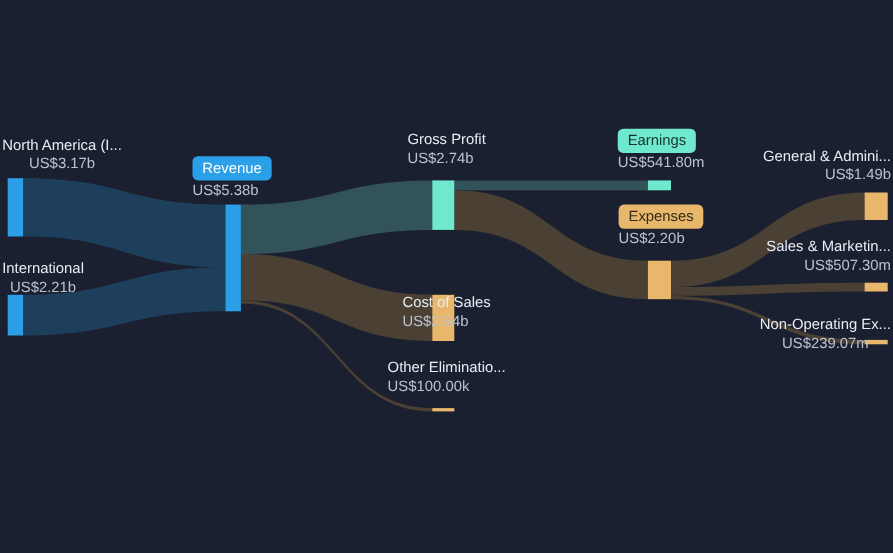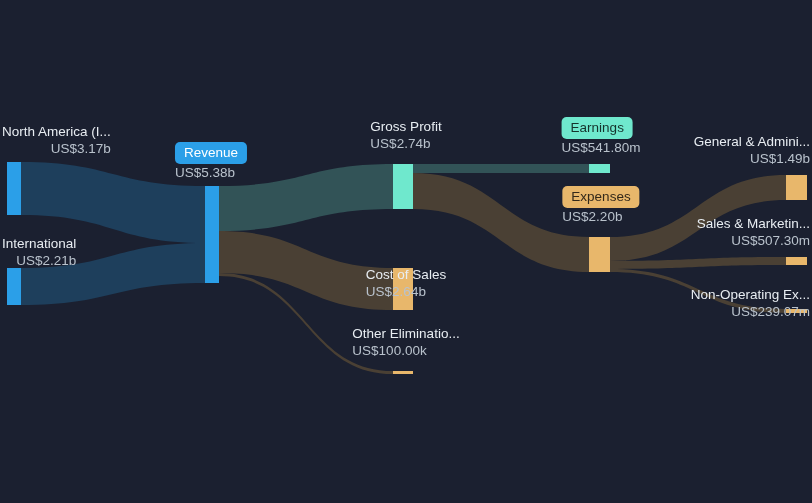--- a/index.html
+++ b/index.html
@@ -52,21 +52,21 @@
   }
   .badge-earnings {
     background: #6fe8cd;
     color: #16332c;
   }
   .badge-expenses {
     background: #e8b76b;
     color: #33291a;
   }
   .ta-right { text-align: right; }
-  .ta-left  { text-align: right; }
+  .ta-left  { text-align: center; }
   .ta-center{ }
 </style>
 </head>
 <body>
 
 <div id="stage" style="background: rgb(27, 32, 48);">
   <svg id="sankey-svg" viewBox="0 0 812 503" preserveAspectRatio="none">
     <g id="links-layer">
         <path d="M21,162 C113,162 113,186 205,186 L205,243 C113,243 113,215 21,215 Z" fill="#1e3f5c" stroke="none"></path>
         <path d="M21,268 C113,268 113,243 205,243 L205,283 C113,283 113,305 21,305 Z" fill="#1e3f5c" stroke="none"></path>
@@ -127,18 +127,18 @@
         <div class="lbl-val">US$2.20b</div>
       </div>
       <div class="lbl ta-right" style="right: 2px; top: 133px;">
         <div class="lbl-name">General &amp; Admini...</div>
         <div class="lbl-val">US$1.49b</div>
       </div>
       <div class="lbl ta-right" style="right: 2px; top: 215px;">
         <div class="lbl-name">Sales &amp; Marketin...</div>
         <div class="lbl-val">US$507.30m</div>
       </div>
-      <div class="lbl ta-right" style="right: 2px; top: 286px;">
+      <div class="lbl ta-right" style="right: 2px; top: 286px; text-align: center;">
         <div class="lbl-name">Non-Operating Ex...</div>
         <div class="lbl-val">US$239.07m</div>
       </div>
     </div>
 </div>
 
 </body></html>

